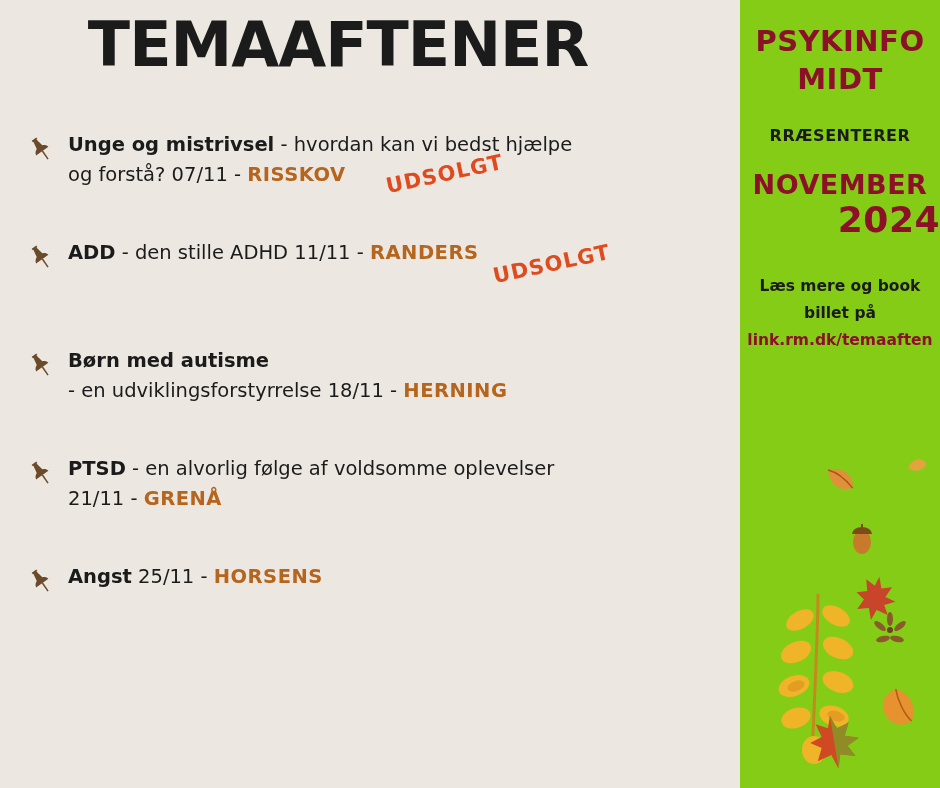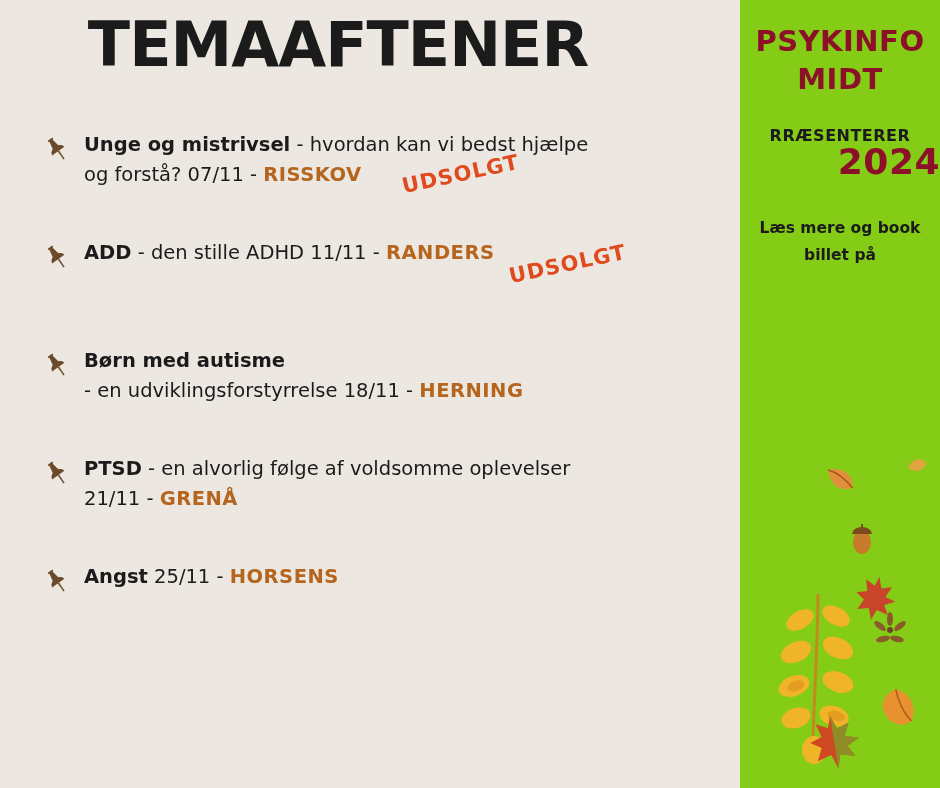--- a/index.html
+++ b/index.html
@@ -39,21 +39,20 @@
     font-size: 62px;
     letter-spacing: -1px;
     color: #1b1b1b;
     white-space: nowrap;
   }
   .events {
     position: absolute;
     top: 130px;
     left: 0;
     width: 740px;
-    padding-left: 16px;
   }
   .event {
     position: relative;
     min-height: 108px;
     padding-left: 68px;
     padding-right: 10px;
     box-sizing: border-box;
   }
   .pin-icon {
     position: absolute;
@@ -247,24 +246,26 @@
         </div>
       </div>
 
     </div>
   </div>
 
   <div class="sidebar">
     <div class="brand-line brand-1">PSYKINFO</div>
     <div class="brand-line">MIDT</div>
     <div class="presents">RRÆSENTERER</div>
+    <div class="month">NOVEMBER</div>
     <div class="year">2024</div>
     <div class="booking">
       <span>Læs mere og book</span><br>
       <span>billet på</span>
+      <a class="booking-link" href="#">link.rm.dk/temaaften</a>
     </div>
 
     <svg class="leaves" viewBox="0 0 200 358">
 
       <g transform="translate(88,40) rotate(25)">
         <path d="M0 0 C12 -10 26 -6 30 6 C22 14 8 14 0 0 Z" fill="#e0903a"></path>
         <path d="M0 0 C10 -2 22 2 30 6" stroke="#a7561c" stroke-width="1.4" fill="none"></path>
       </g>
 
       <g transform="translate(168,38) rotate(-20)">

